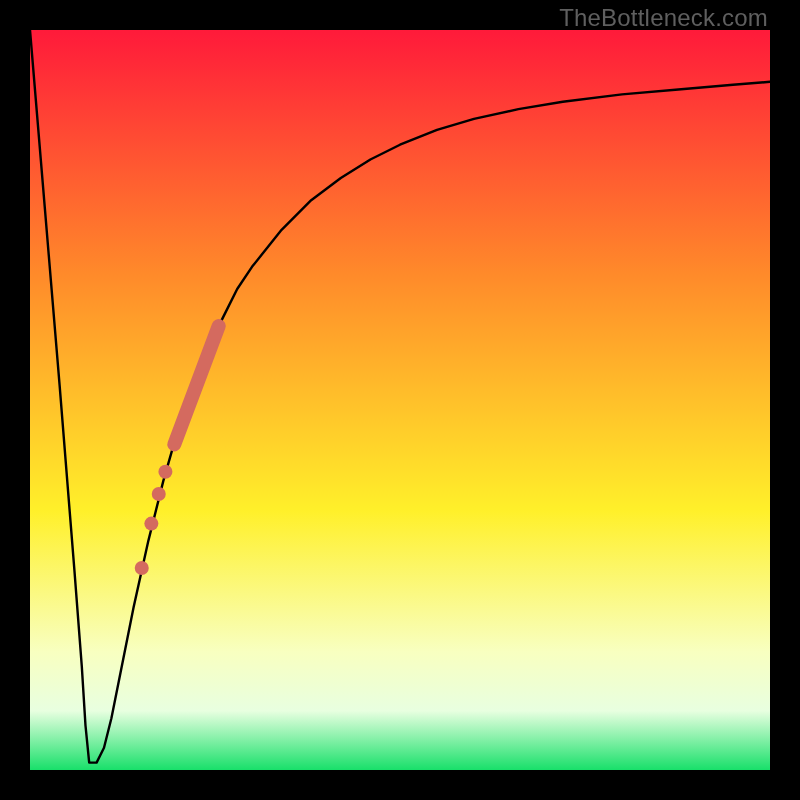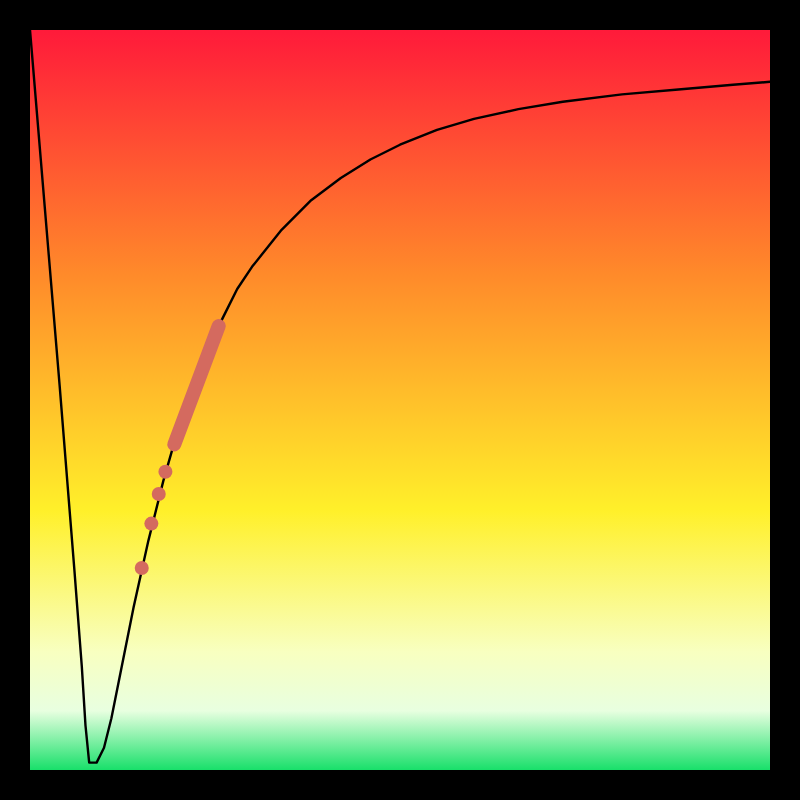--- a/index.html
+++ b/index.html
@@ -40,20 +40,21 @@
     color: #5f5f5f;
     font-family: Arial, Helvetica, sans-serif;
     font-size: 24px;
     letter-spacing: 0.2px;
   }
 </style>
 </head>
 <body>
 
 <div class="frame">
+  <div class="watermark">TheBottleneck.com</div>
 
   <div class="plot-area">
     <svg class="gradient" viewBox="0 0 740 740" preserveAspectRatio="none">
       <defs>
         <linearGradient id="g" x1="0" y1="0" x2="0" y2="1">
             <stop offset="0%" stop-color="#ff1a3a"></stop>
             <stop offset="33%" stop-color="#ff8a2a"></stop>
             <stop offset="65%" stop-color="#fff02a"></stop>
             <stop offset="84%" stop-color="#f8ffc0"></stop>
             <stop offset="92%" stop-color="#e8ffe0"></stop>

